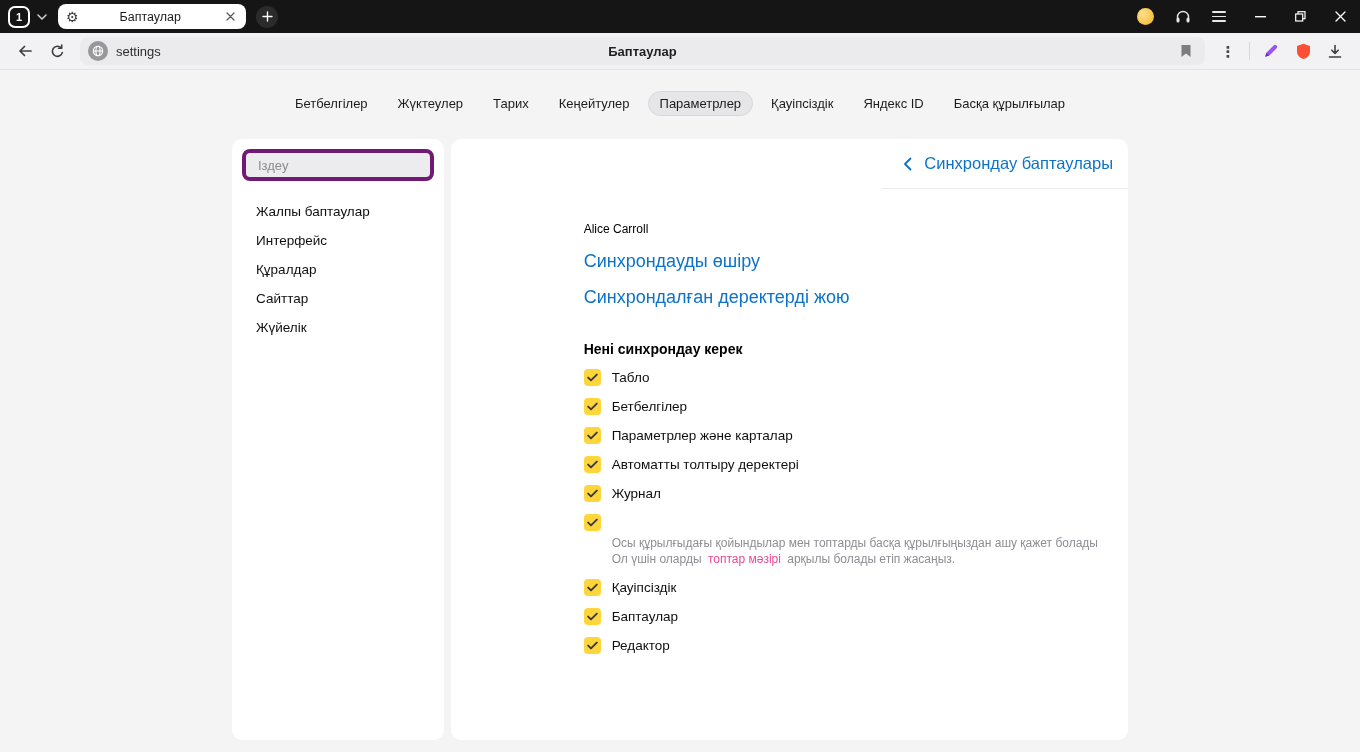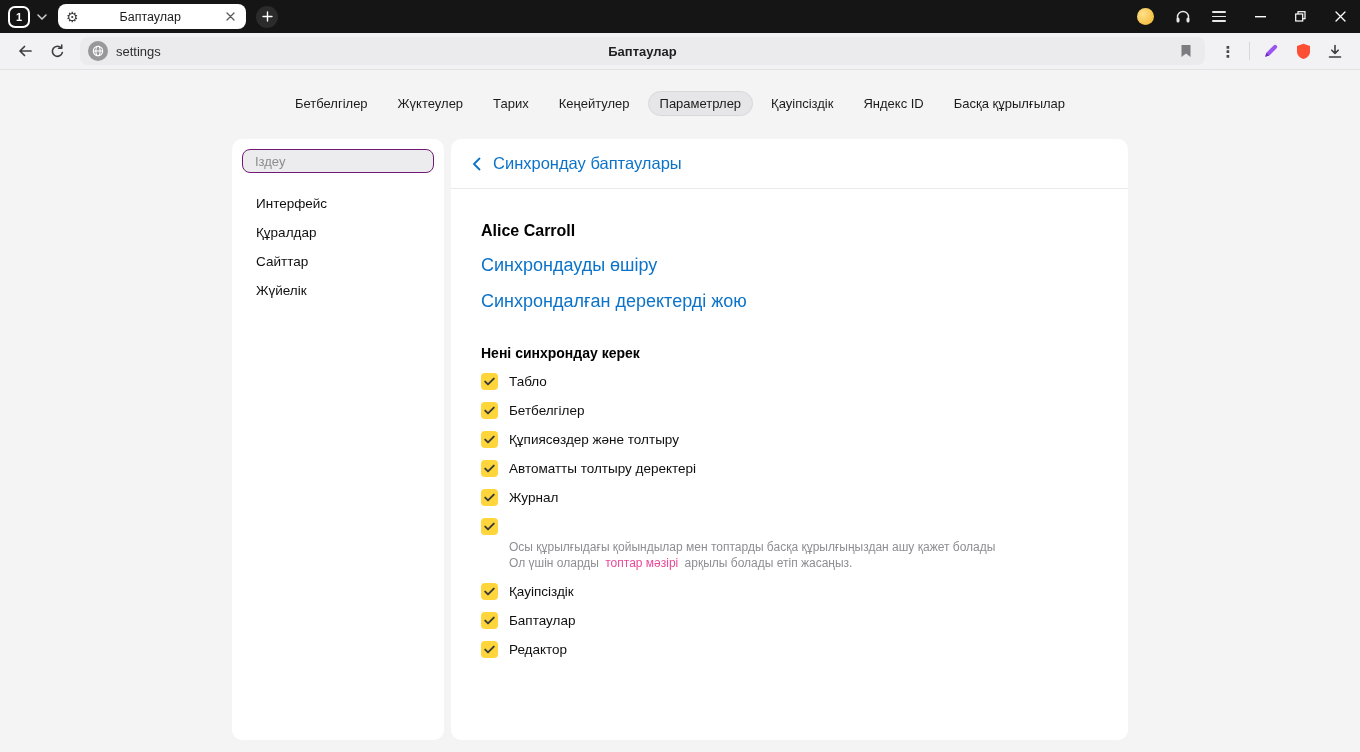--- a/index.html
+++ b/index.html
@@ -47,32 +47,32 @@
   
   .content { flex:1; overflow:hidden; }
   .settings-nav { display:flex; justify-content:center; gap:6px; padding-top:21px; }
   .nav-item { font-size:13px; color:#1c1c1c; padding:5px 12px; border-radius:20px; white-space:nowrap; }
   .nav-item.active { background:#e6e6e8; border:1px solid #d8d8da; padding:4px 11px; }
 
   .cards { display:flex; justify-content:center; gap:7px; margin-top:23px; height:601px; }
   .card { background:#fff; border-radius:10px; }
 
   .sidebar { width:212px; padding:10px; flex:none; }
-  .search { width:100%; height:24px; background:#ececee; border:1px solid #701a75; border-radius:8px;
+  .search { width:100%; height:32px; background:#ececee; border:4px solid #701a75; border-radius:8px;
             padding:0 12px; font-size:13px; color:#333; outline:none; font-family:inherit; }
   .search::placeholder { color:#8c8c91; }
   .side-list { margin-top:16px; }
   .side-item { font-size:13.5px; color:#0f0f10; padding:7px 14px; border-radius:6px; cursor:pointer; }
 
-  .main { width:677px; flex:none; display:flex; flex-direction:column; }
+  .main { width:677px; flex:none; display:flex; flex-direction:column;align-items:flex-end; }
   .main-header { height:50px; display:flex; align-items:center; gap:7px; padding:0 15px; border-bottom:1px solid #e9e9eb; flex:none; }
   .back-chevron { width:20px; height:20px; display:grid; place-items:center; }
   .main-title { font-size:16.5px; font-weight:400; color:#0c73c8; }
   .main-body { padding:17px 30px; overflow:hidden; }
-  .account-name { font-size:16px; font-weight:700; color:#000; margin-top:16px; }
+  .account-name { font-size:12px; font-weight:400; color:#000; margin-top:16px; }
   .blue-link { display:block; font-size:18px; color:#0c73c8; margin-top:15px; width:max-content; }
   .section-title { font-size:14px; font-weight:700; color:#000; margin-top:33px; }
   .cb-row { display:flex; align-items:center; gap:11px; margin-top:12px; height:17px; }
   .checkbox { width:17px; height:17px; border-radius:4px; background:#ffd53c; display:grid; place-items:center; flex:none; cursor:pointer; }
   .cb-label { font-size:13.5px; color:#0f0f10; cursor:pointer; }
   .cb-note { margin:4px 0 2px 28px; font-size:12px; color:#8e8e93; line-height:16px; }
   .note-link { color:#ec4899; margin:0 3px; }
 </style>
 </head>
 <body>
@@ -199,20 +199,21 @@
       <button class="nav-item">Қауіпсіздік</button>
       <button class="nav-item">Яндекс ID</button>
       <button class="nav-item">Басқа құрылғылар</button>
     </nav>
 
     <div class="cards">
 
       <aside class="card sidebar">
         <input class="search" type="text" placeholder="Іздеу" style="">
         <div class="side-list">
+          <div class="side-item">Жалпы баптаулар</div>
           <div class="side-item">Интерфейс</div>
           <div class="side-item">Құралдар</div>
           <div class="side-item">Сайттар</div>
           <div class="side-item">Жүйелік</div>
         </div>
       </aside>
 
       <section class="card main">
         <div class="main-header">
           <button class="back-chevron">
@@ -247,21 +248,21 @@
             </span>
             <span class="cb-label">Бетбелгілер</span>
           </div>
 
           <div class="cb-row">
             <span class="checkbox">
               <svg width="11" height="9" viewBox="0 0 11 9">
                   <path d="M1.2 4.6L4 7.4 9.8 1.6" fill="none" stroke="#3a3a3a" stroke-width="1.9" stroke-linecap="round" stroke-linejoin="round"></path>
                 </svg>
             </span>
-            <span class="cb-label">Құпиясөздер және толтыру</span>
+            <span class="cb-label">Параметрлер және карталар</span>
           </div>
 
           <div class="cb-row">
             <span class="checkbox">
               <svg width="11" height="9" viewBox="0 0 11 9">
                   <path d="M1.2 4.6L4 7.4 9.8 1.6" fill="none" stroke="#3a3a3a" stroke-width="1.9" stroke-linecap="round" stroke-linejoin="round"></path>
                 </svg>
             </span>
             <span class="cb-label">Автоматты толтыру деректері</span>
           </div>

